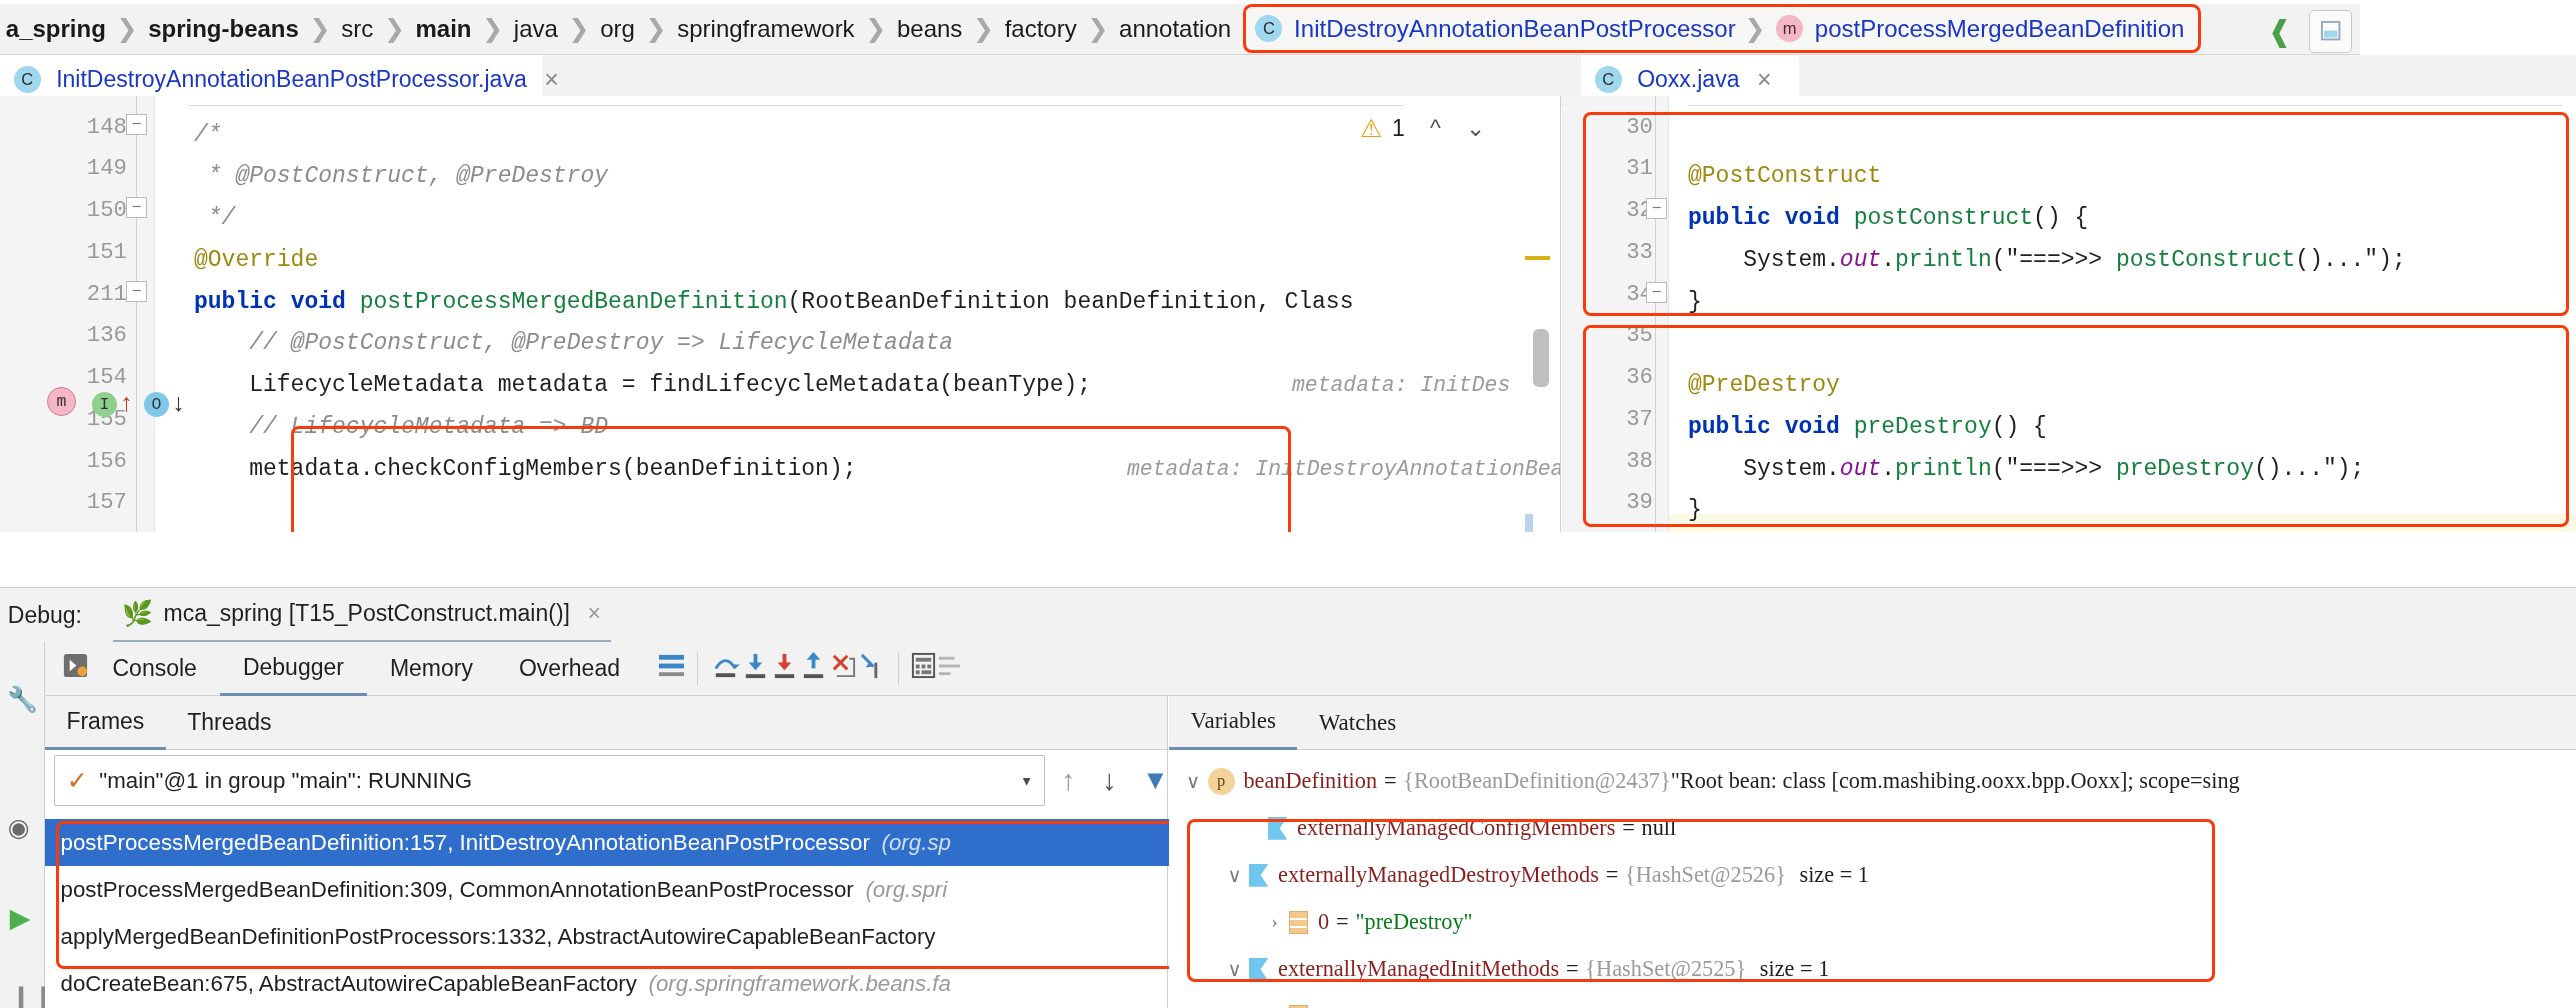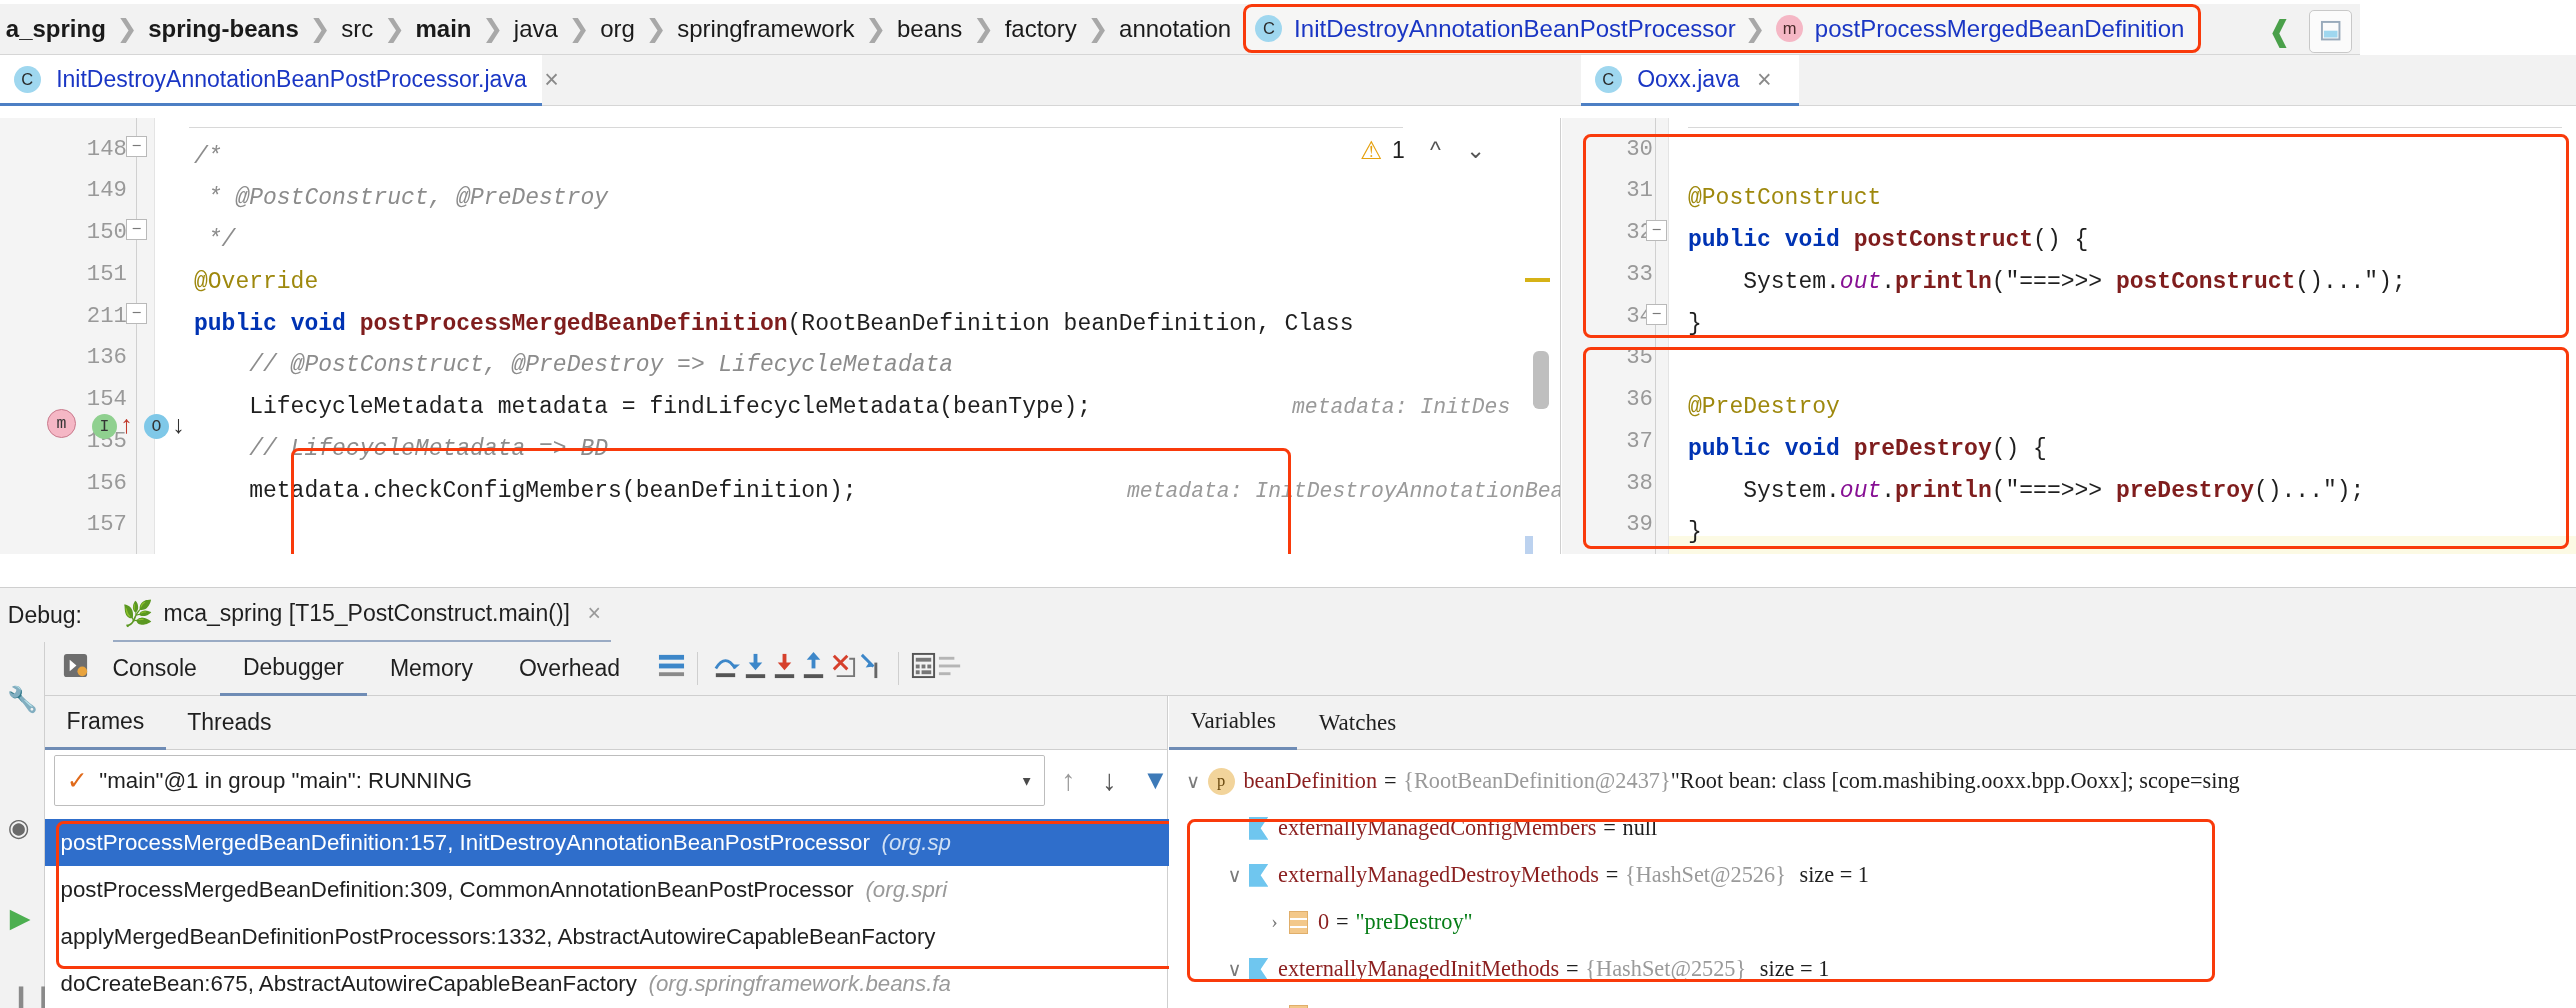--- a/index.html
+++ b/index.html
@@ -36,36 +36,36 @@
             background:#f2f2f2; border-bottom:1px solid #d6d6d6; }
   .tab { position:absolute; top:0; height:51px; background:#fff;
          display:flex; align-items:center; padding:0 13.6px;
          border-bottom:3.9px solid #4d7fc4; }
   .tab .tname { color:#1a36c4; font-size:23px; margin-left:7.8px; }
   .tab .xbtn { color:#8a8a8a; font-size:25px; margin-left:17.5px; }
   .tab1 { left:0px; width:542px; }
   .tab2 { left:1581px; width:218px; }
 
   
-  .editor { position:absolute; top:118px; height:436px; background:#fff;
+  .editor { position:absolute; top:96px; height:436px; background:#fff;
             overflow:hidden; font-family:"Liberation Mono", monospace; }
   .edL { left:0; width:1561px; border-right:1px solid #cfcfcf; }
   .edR { left:1562px; width:1014px; }
   .gutter { position:absolute; left:0; top:0; bottom:0; width:155px;
             background:#f4f4f4; border-right:1px solid #e4e4e4; }
   .gutterR{ position:absolute; left:0; top:0; bottom:0; width:107px;
             background:#f4f4f4; border-right:1px solid #e4e4e4; }
   .lnum { position:absolute; right:9.7px; color:#999; font-size:22.3px;
           font-family:"Liberation Mono", monospace; }
   .codeline { position:absolute; white-space:pre; font-size:23px;
               font-family:"Liberation Mono", monospace; line-height:42px; height:42px; }
   .kw { color:#0033b3; font-weight:bold; }
   .anno { color:#9e880d; }
   .cmt { color:#8c8c8c; font-style:italic; }
-  .typ { color:#7f1d1d;font-weight:bold; }
+  .typ { color:#15803d; }
   .fld { color:#871094; font-style:italic; }
   .hint { color:#9a9a9a; font-style:italic; font-size:21.4px; }
 
   .caretrow { position:absolute; left:155px; right:0; height:42px; background:#fcfae4; }
   .caretrowR{ position:absolute; left:107px; right:0; height:42px; background:#fcfae4; }
   .foldline { position:absolute; top:0; width:1px; background:#d0d0d0; }
   .fold { position:absolute; width:21.4px; height:21.4px; border:1px solid #b9b9b9;
           background:#fff; color:#7a7a7a; font-size:16.5px; text-align:center;
           line-height:19.4px; }
 
@@ -456,21 +456,21 @@
   </div>
   <div id="varlist" style="padding-top:7.8px">
       <div class="varrow" style="padding-left: 9.7px;">
         <span class="tw">∨</span>
         <span class="pbadge">p</span>
         <span class="vname">beanDefinition</span>
         <span class="veq">=</span>
         <span class="vref">{RootBeanDefinition@2437}</span>
         <span class="vstr"> "Root bean: class [com.mashibing.ooxx.bpp.Ooxx]; scope=sing</span>
       </div>
-      <div class="varrow" style="padding-left: 51px;">
+      <div class="varrow" style="padding-left: 51px; margin-left: 19px;">
         <span class="tw"></span>
         <span class="flagico"></span>
         <span class="vname">externallyManagedConfigMembers</span>
         <span class="veq">=</span>
         <span class="vstr"> null</span>
       </div>
       <div class="varrow" style="padding-left: 51px;">
         <span class="tw">∨</span>
         <span class="flagico"></span>
         <span class="vname">externallyManagedDestroyMethods</span>

